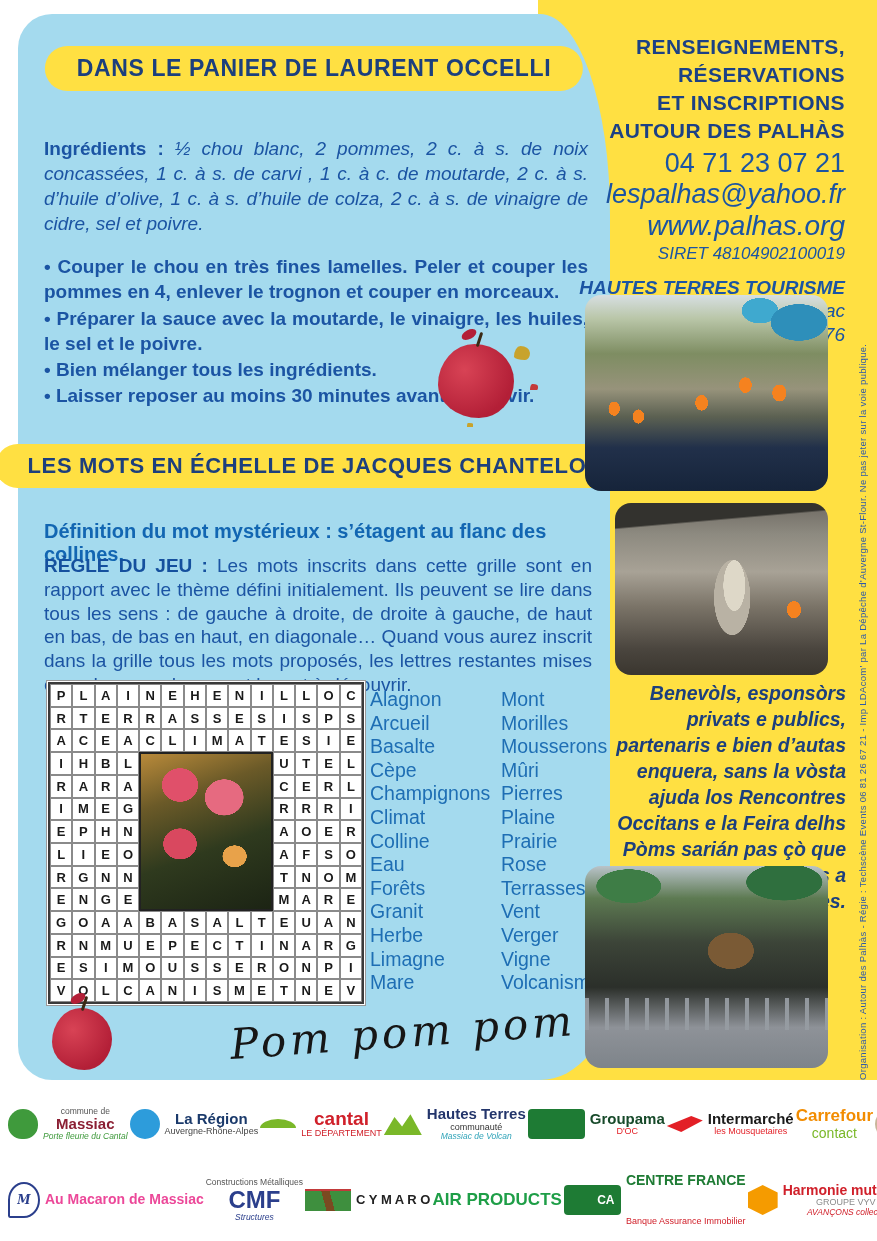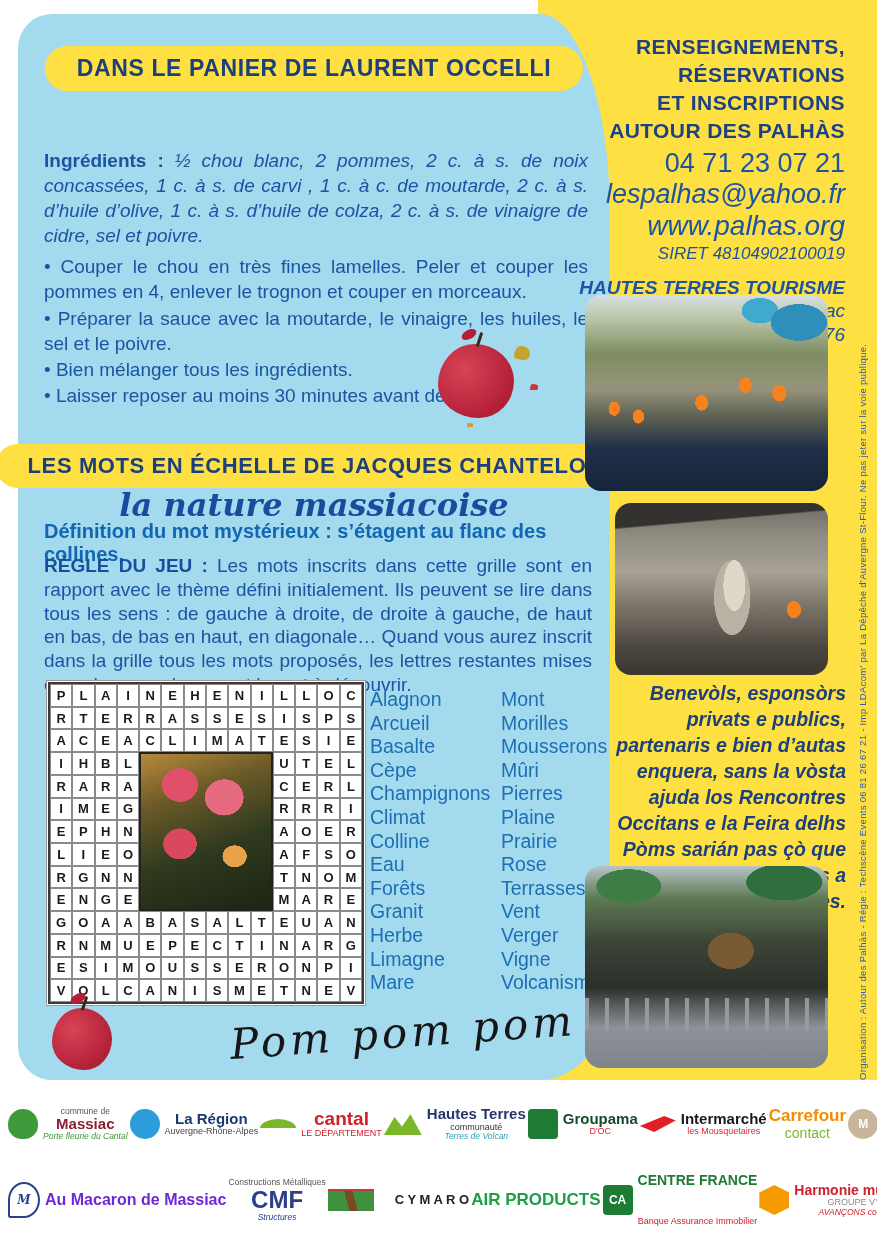--- a/index.html
+++ b/index.html
@@ -11,25 +11,25 @@
         border-radius:34px 70px 70px 34px / 34px 200px 90px 34px;}
   
   .pill{position:absolute;left:50%;transform:translateX(-50%);background:#FFE042;border-radius:30px;
         color:#1C3F7D;font-weight:800;font-size:23px;letter-spacing:.6px;padding:9px 32px;white-space:nowrap;}
   .pill1{top:32px;}
   .pill2{top:430px;font-size:22px;}
   .script{font-family:"DejaVu Serif",serif;font-style:italic;color:#174C9F;}
   .subtitle1{position:absolute;top:86px;width:100%;text-align:center;font-size:34px;font-weight:bold;}
   .subtitle2{position:absolute;top:472px;width:100%;text-align:center;font-size:32px;font-weight:bold;}
   
-  .ingredients{position:absolute;top:134px;left:26px;width:544px;margin:0;font-size:19px;line-height:1.32;
+  .ingredients{position:absolute;top:122px;left:26px;width:544px;margin:0;font-size:19px;line-height:1.32;
         color:#1B54A3;text-align:justify;}
   .ingredients b{font-style:normal;font-weight:800;}
   .ingredients span{font-style:italic;}
-  .steps{position:absolute;top:240px;left:26px;width:544px;font-size:19px;line-height:1.33;color:#1B54A3;text-align:justify;}
+  .steps{position:absolute;top:240px;left:26px;width:544px;font-size:19px;line-height:1.33;color:#1B54A3;text-align:justify;font-weight:bold;}
   .step{margin-bottom:1px;}
   
   .apple{position:absolute;background:radial-gradient(circle at 35% 35%, #d84355, #b31f37 72%);
         border-radius:48% 52% 46% 54% / 55% 50% 50% 45%;}
   .apple::before{content:"";position:absolute;top:-12px;left:52%;width:3px;height:15px;background:#3a2a14;
         transform:rotate(18deg);border-radius:2px;}
   .apple::after{content:"";position:absolute;top:-14px;left:30%;width:16px;height:9px;background:#b31f37;
         border-radius:50% 50% 50% 50%;transform:rotate(-28deg);}
   .apple1{left:420px;top:330px;width:76px;height:74px;
         box-shadow:46px -28px 0 -30px #c8a32c, 58px 6px 0 -34px #c43a3a, -6px 44px 0 -35px #c8a32c;}
@@ -107,21 +107,21 @@
   .sponsors-row{display:flex;align-items:center;justify-content:space-evenly;height:76px;padding:0 8px;gap:2px;}
   .sponsor{display:flex;align-items:center;gap:5px;}
   .sponsor-text{display:flex;flex-direction:column;align-items:center;text-align:center;line-height:1.08;}
   .sponsor-name{font-weight:bold;font-size:15px;white-space:nowrap;}
   .sponsor-sub{font-size:9px;white-space:nowrap;}
   .sponsor-small{font-size:8.5px;color:#555;white-space:nowrap;}
   .sponsor-tagline{font-size:8.5px;font-style:italic;white-space:nowrap;}
   .logo-icon{width:30px;height:30px;flex:none;display:flex;align-items:center;justify-content:center;
         color:#fff;font-weight:bold;font-size:12px;}
   .icon-circle{border-radius:50%;}
-  .icon-square{border-radius:4px;}
+  .icon-square{border-radius:4px;padding-left:27px;}
   .icon-apple{border-radius:50% 50% 46% 46%;}
   .icon-hex{clip-path:polygon(50% 0,100% 25%,100% 75%,50% 100%,0 75%,0 25%);}
   .icon-swoosh{width:36px;height:9px;border-radius:50% 50% 0 0 / 100% 100% 0 0;}
   .icon-mountain{width:38px;height:22px;clip-path:polygon(0 100%,28% 18%,48% 62%,70% 6%,100% 100%);}
   .icon-arrow{width:36px;height:16px;clip-path:polygon(0 62%,68% 0,100% 28%,40% 100%);}
   .icon-monogram{width:28px;height:32px;border:2px solid #2B3F8C;border-radius:50% 50% 50% 6%;
         color:#2B3F8C;font-family:"DejaVu Serif",serif;font-style:italic;background:#fff!important;}
   .icon-mountain-road{width:46px;height:20px;
         background:linear-gradient(75deg,#3E8F3E 0 42%,#7A4A21 42% 58%,#3E8F3E 58% 100%)!important;
         border-top:2px solid #C23A3A;}
@@ -142,21 +142,20 @@
 
     <div class="steps">
         <div class="step">• Couper le chou en très fines lamelles. Peler et couper les pommes en 4, enlever le trognon et couper en morceaux.</div>
         <div class="step">• Préparer la sauce avec la moutarde, le vinaigre, les huiles, le sel et le poivre.</div>
         <div class="step">• Bien mélanger tous les ingrédients.</div>
         <div class="step">• Laisser reposer au moins 30 minutes avant de servir.</div>
       </div>
     <div class="apple apple1"></div>
 
     <div class="pill pill2">LES MOTS EN ÉCHELLE DE JACQUES CHANTELOT</div>
-    <div class="script subtitle2">la nature massiacoise</div>
     <div class="definition">Définition du mot mystérieux : s’étagent au flanc des collines.</div>
 
     <p class="rule"><b>RÈGLE DU JEU :</b> <span>Les mots inscrits dans cette grille sont en rapport avec le thème défini initialement. Ils peuvent se lire dans tous les sens : de gauche à droite, de droite à gauche, de haut en bas, de bas en haut, en diagonale… Quand vous aurez inscrit dans la grille tous les mots proposés, les lettres restantes mises en ordre vous donneront le mot à découvrir.</span></p>
 
     <div class="grid-wrap">
       <div class="grid">
           <div class="cell">P</div>
           <div class="cell">L</div>
           <div class="cell">A</div>
           <div class="cell">I</div>
@@ -438,21 +437,21 @@
           <div class="sponsor-text">
             <div class="sponsor-name" style="color: rgb(208, 32, 42); font-size: 19px;">cantal</div>
             <div class="sponsor-sub" style="color: rgb(208, 32, 42);">LE DÉPARTEMENT</div>
           </div>
         </div>
         <div class="sponsor">
           <div class="logo-icon icon-mountain" style="background: rgb(122, 184, 41);"></div>
           <div class="sponsor-text">
             <div class="sponsor-name" style="color: rgb(35, 53, 107);">Hautes Terres</div>
             <div class="sponsor-sub" style="color: rgb(51, 51, 51);">communauté</div>
-            <div class="sponsor-tagline" style="color: rgb(47, 163, 184);">Terres de Volcan</div>
+            <div class="sponsor-tagline" style="color: rgb(47, 163, 184);">Massiac de Volcan</div>
           </div>
         </div>
         <div class="sponsor">
           <div class="logo-icon icon-square" style="background: rgb(30, 123, 52);"></div>
           <div class="sponsor-text">
             <div class="sponsor-name" style="color: rgb(23, 74, 42);">Groupama</div>
             <div class="sponsor-sub" style="color: rgb(227, 31, 38);">D'OC</div>
           </div>
         </div>
         <div class="sponsor">
@@ -469,34 +468,34 @@
           </div>
         </div>
         <div class="sponsor">
           <div class="logo-icon icon-circle" style="background: rgb(201, 181, 154);">M</div>
         </div>
       </div>
     <div class="sponsors-row">
         <div class="sponsor">
           <div class="logo-icon icon-monogram">M</div>
           <div class="sponsor-text">
-            <div class="sponsor-name" style="color: #6d28d9; font-size: 16px;">Au Macaron de Massiac</div>
+            <div class="sponsor-name" style="color: #ec4899; font-size: 14px;">Au Macaron de Massiac</div>
           </div>
         </div>
         <div class="sponsor">
           <div class="sponsor-text">
             <div class="sponsor-small">Constructions Métalliques</div>
             <div class="sponsor-name" style="color: rgb(43, 63, 140); font-size: 24px;">CMF</div>
             <div class="sponsor-tagline" style="color: rgb(43, 63, 140);">Structures</div>
           </div>
         </div>
         <div class="sponsor">
           <div class="logo-icon icon-mountain-road"></div>
           <div class="sponsor-text">
-            <div class="sponsor-name" style="color: rgb(34, 34, 34); font-size: 13px; margin-left: 16px;">C Y M A R O</div>
+            <div class="sponsor-name" style="color: rgb(34, 34, 34); font-size: 13px;">C Y M A R O</div>
           </div>
         </div>
         <div class="sponsor">
           <div class="sponsor-text">
             <div class="sponsor-name" style="color: rgb(30, 158, 71); font-size: 17px;">AIR PRODUCTS</div>
           </div>
         </div>
         <div class="sponsor">
           <div class="logo-icon icon-square" style="background: rgb(30, 123, 52);">CA</div>
           <div class="sponsor-text">

